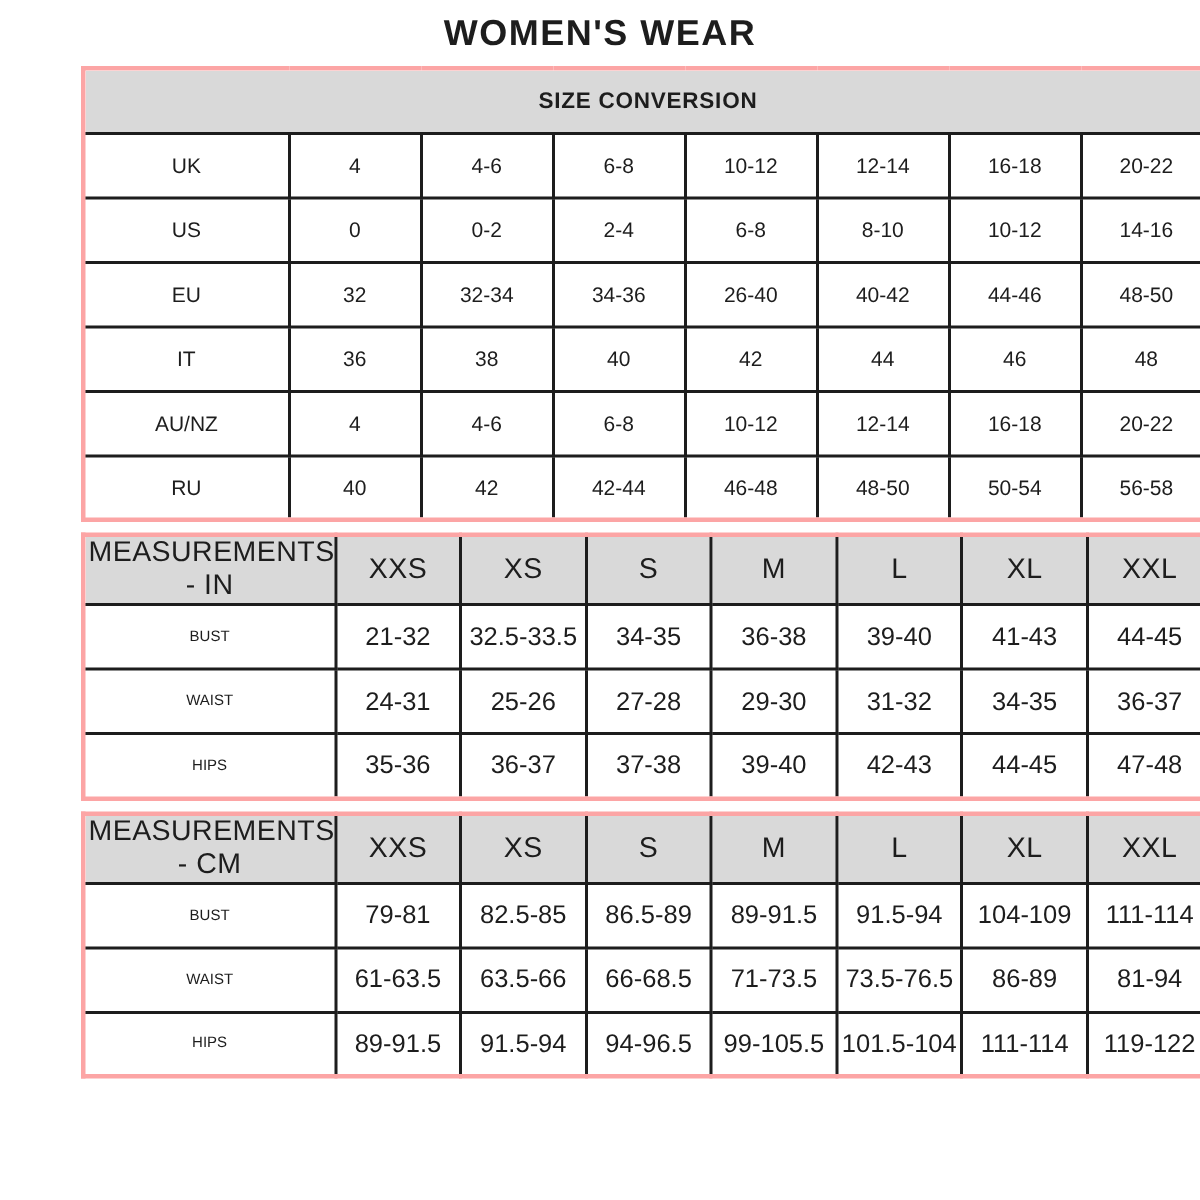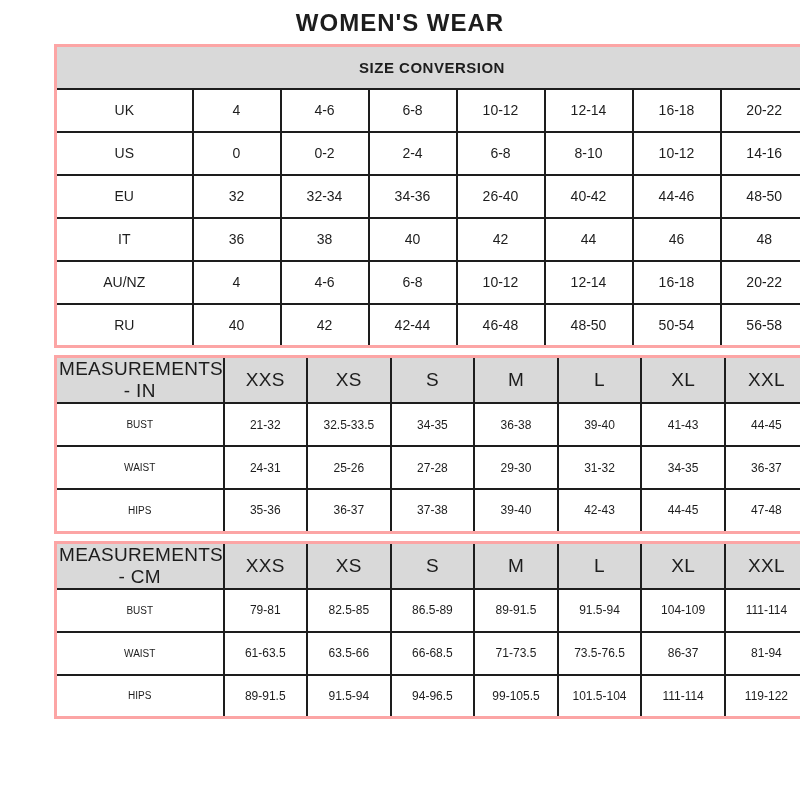--- a/index.html
+++ b/index.html
@@ -57,21 +57,21 @@
 
   
   .tbl-meas tr { height: 43px; }
   .tbl-meas col.c0 { width: 168px; }
   .tbl-meas th {
     background: #d9d9d9;
     font-weight: 400;
     font-size: 19px;
     letter-spacing: 0.3px;
   }
-  .tbl-meas td.val { font-size: 12px; }
+  .tbl-meas td.val { font-size: 17px; }
   .tbl-meas td.rowlabel { font-size: 10px; }
 </style>
 </head>
 <body>
 
 <div class="page">
 
   <div class="page-title">WOMEN'S WEAR</div>
 
   <table class="tbl-size">
@@ -243,21 +243,21 @@
         <td class="val">104-109</td>
         <td class="val">111-114</td>
       </tr>
       <tr>
         <td class="rowlabel">WAIST</td>
         <td class="val">61-63.5</td>
         <td class="val">63.5-66</td>
         <td class="val">66-68.5</td>
         <td class="val">71-73.5</td>
         <td class="val">73.5-76.5</td>
-        <td class="val">86-37</td>
+        <td class="val">86-89</td>
         <td class="val">81-94</td>
       </tr>
       <tr>
         <td class="rowlabel">HIPS</td>
         <td class="val">89-91.5</td>
         <td class="val">91.5-94</td>
         <td class="val">94-96.5</td>
         <td class="val">99-105.5</td>
         <td class="val">101.5-104</td>
         <td class="val">111-114</td>

